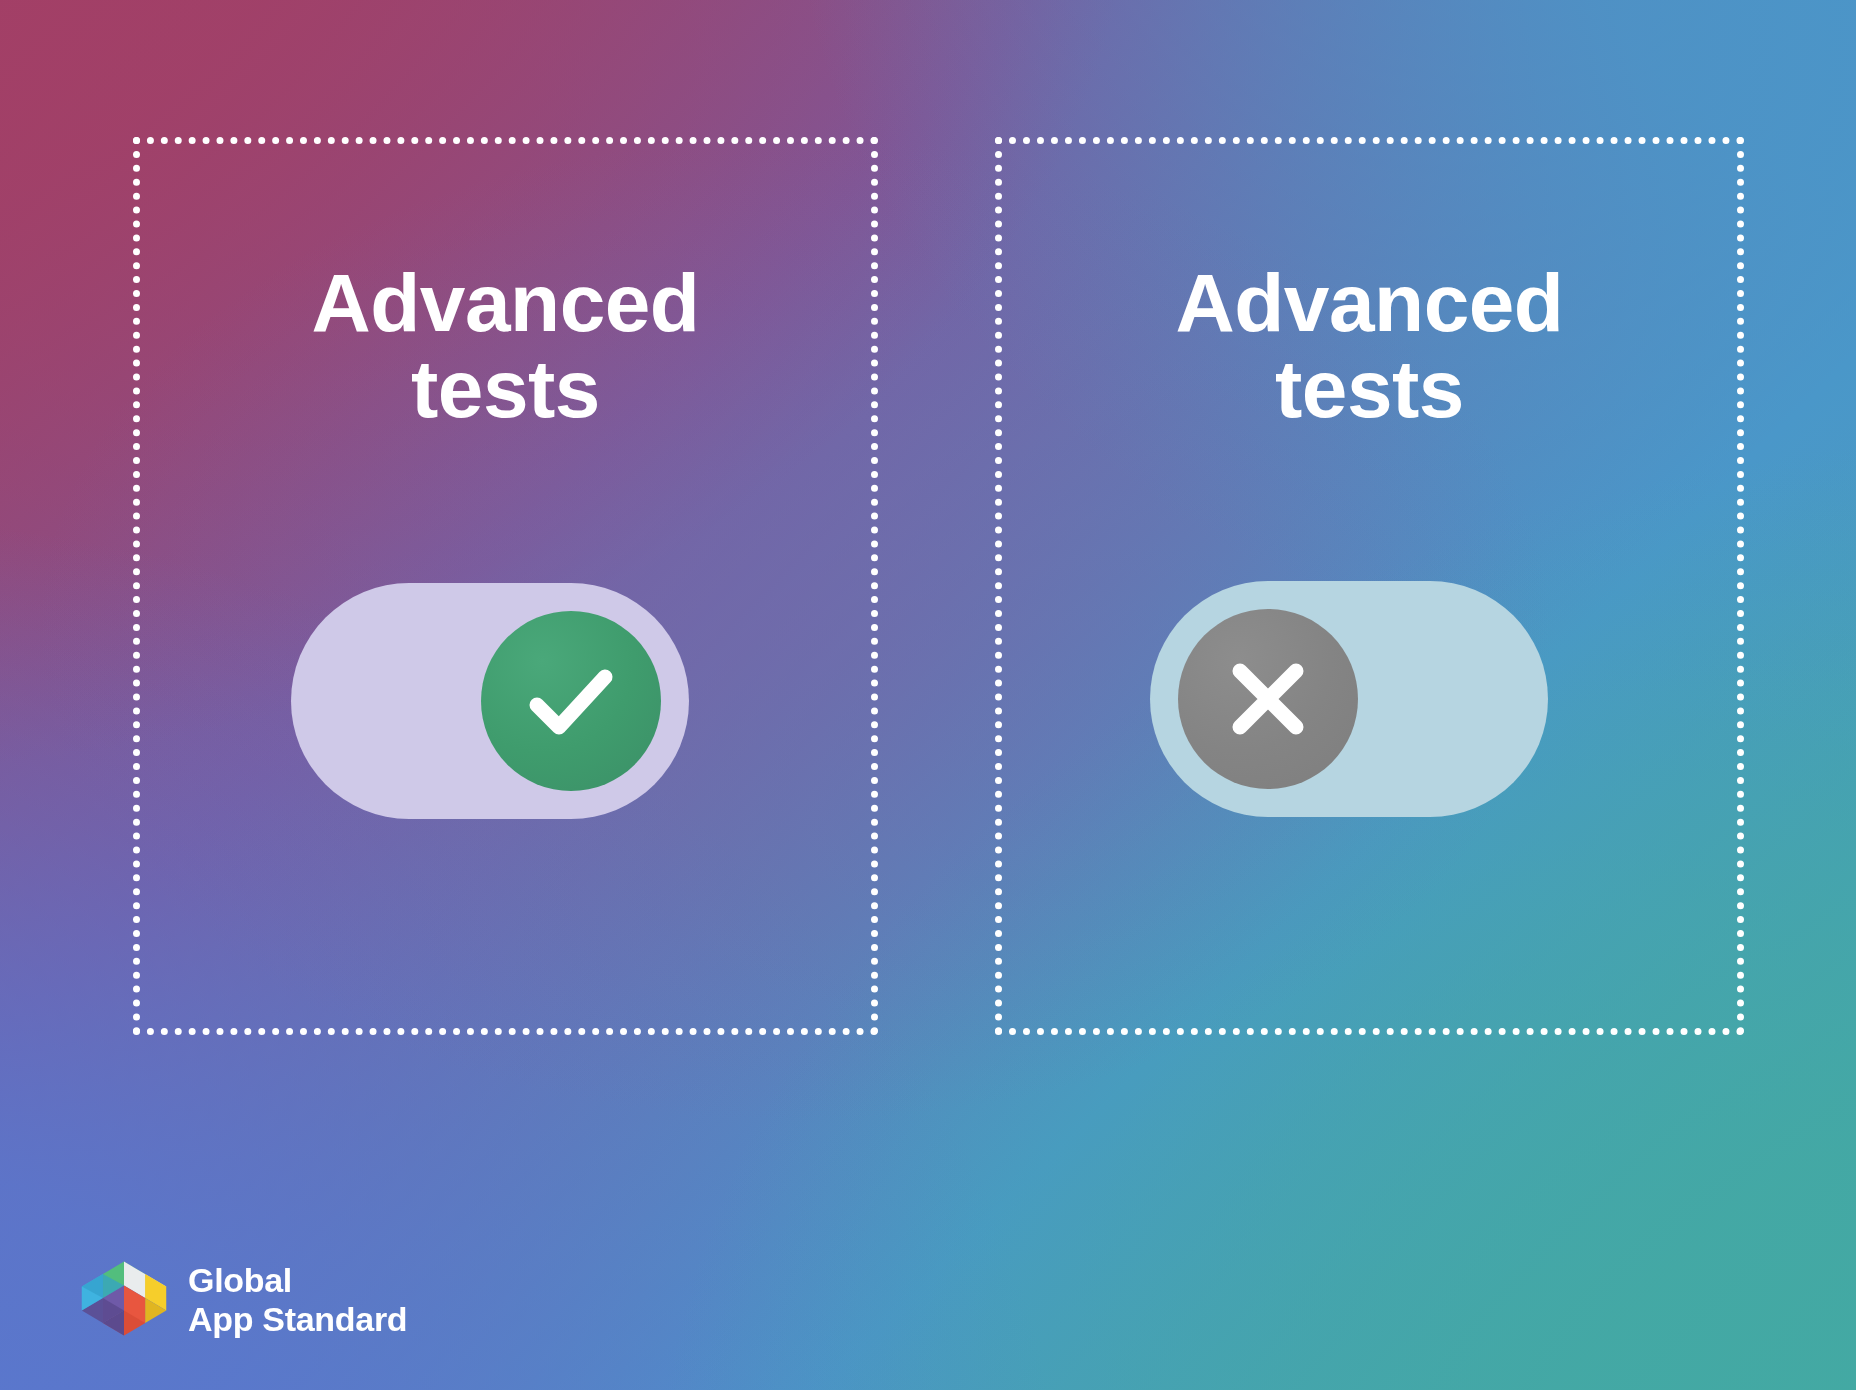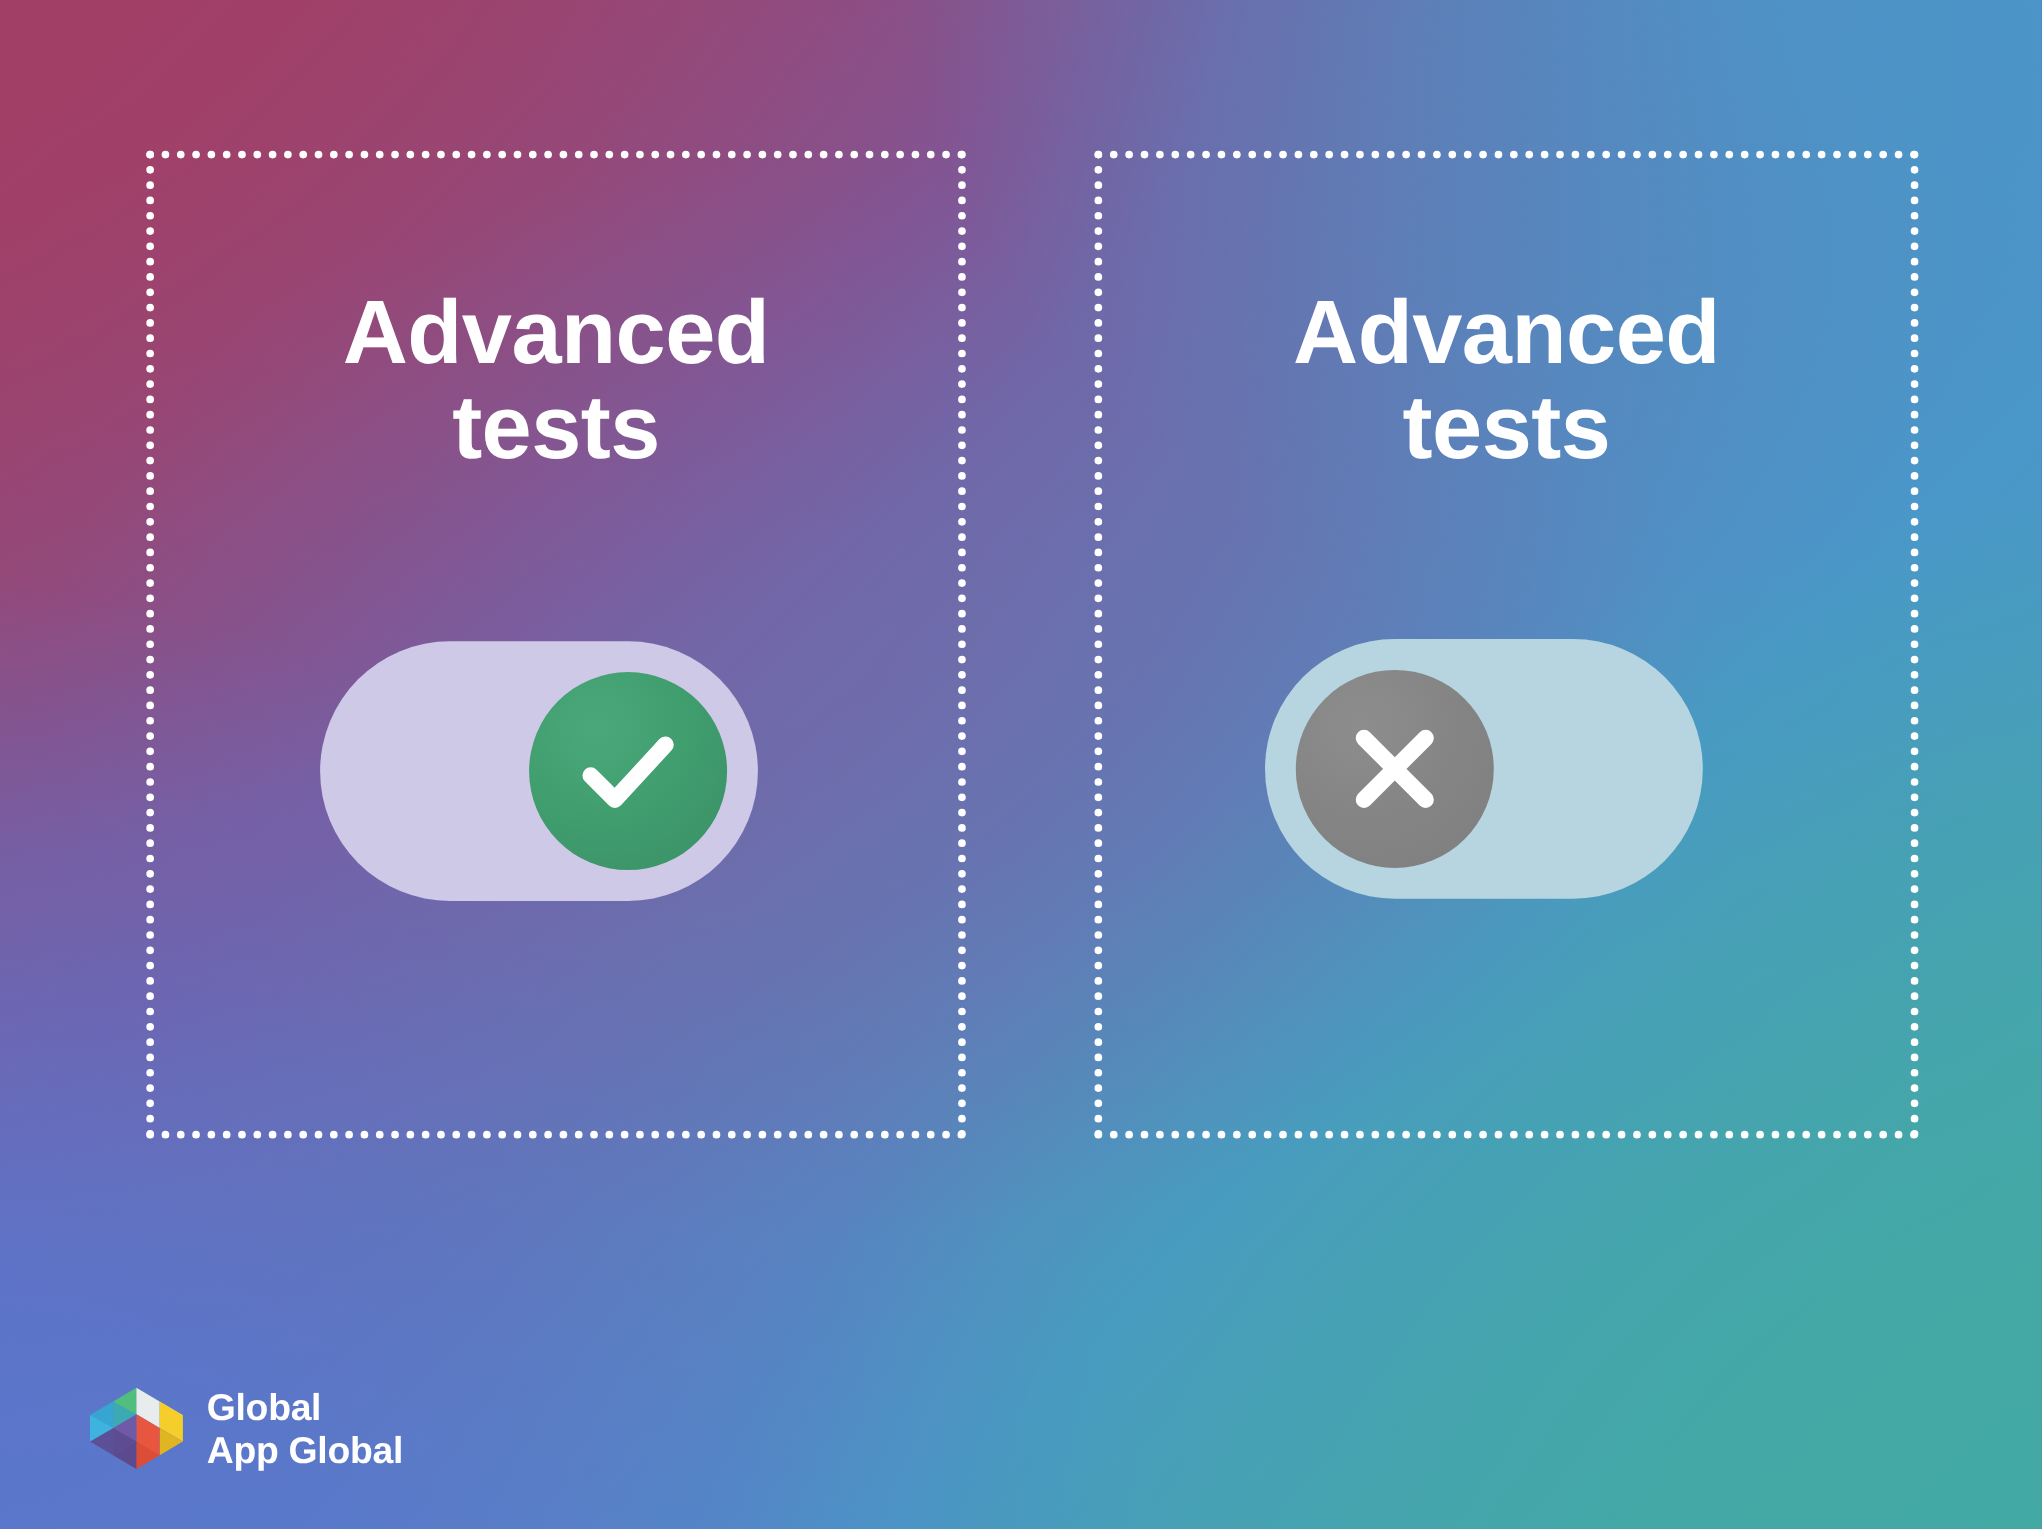--- a/index.html
+++ b/index.html
@@ -190,17 +190,17 @@
       <polygon points="28,48 50,35 50,61 28,74" fill="#6f5aa8"></polygon>
       <polygon points="28,74 50,61 50,87 28,74" fill="#5c4a8e"></polygon>
       <polygon points="28,48 50,61 28,74 6,61" fill="#5c4a8e" opacity="0.85"></polygon>
 
       <polygon points="6,36 28,23 28,48 6,61" fill="#3fb3e0"></polygon>
       <polygon points="28,23 50,35 28,48 6,36" fill="#33a0cb" opacity="0.7"></polygon>
     </svg>
 
     <div class="logo-words">
       <span>Global</span>
-      <span>App Global</span>
+      <span>App Standard</span>
     </div>
   </div>
 
 </div>
 
 </body></html>

